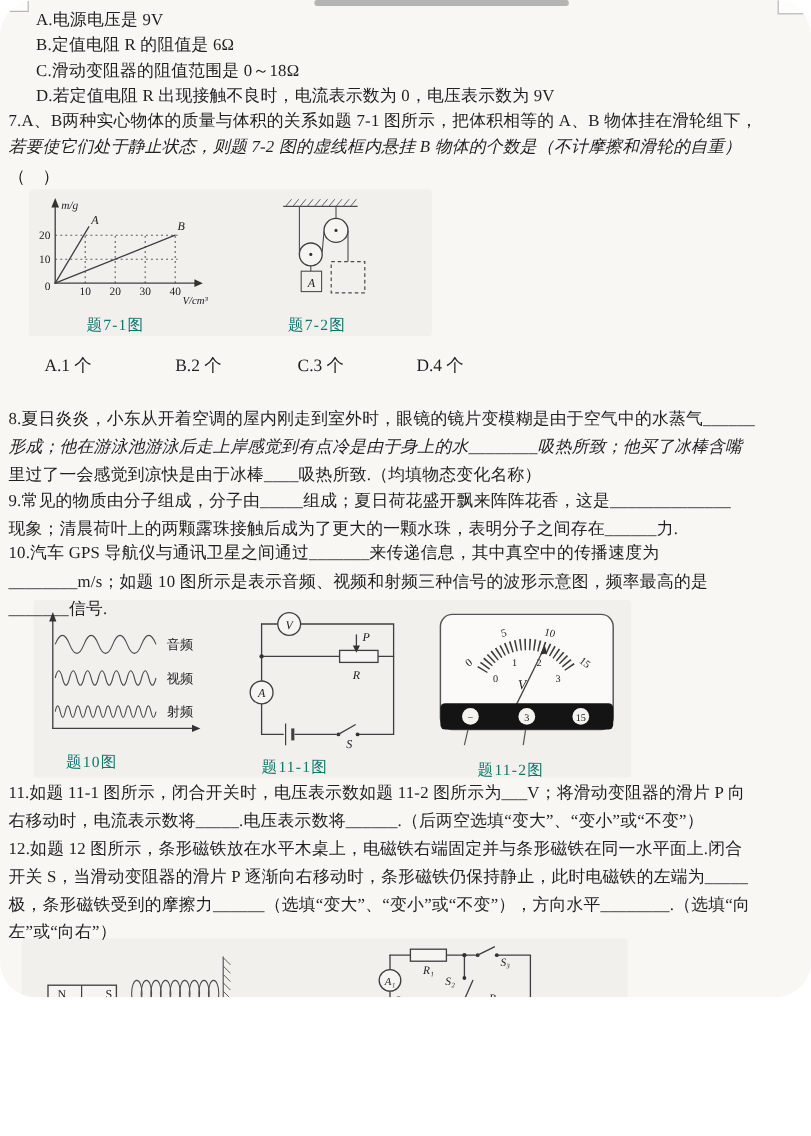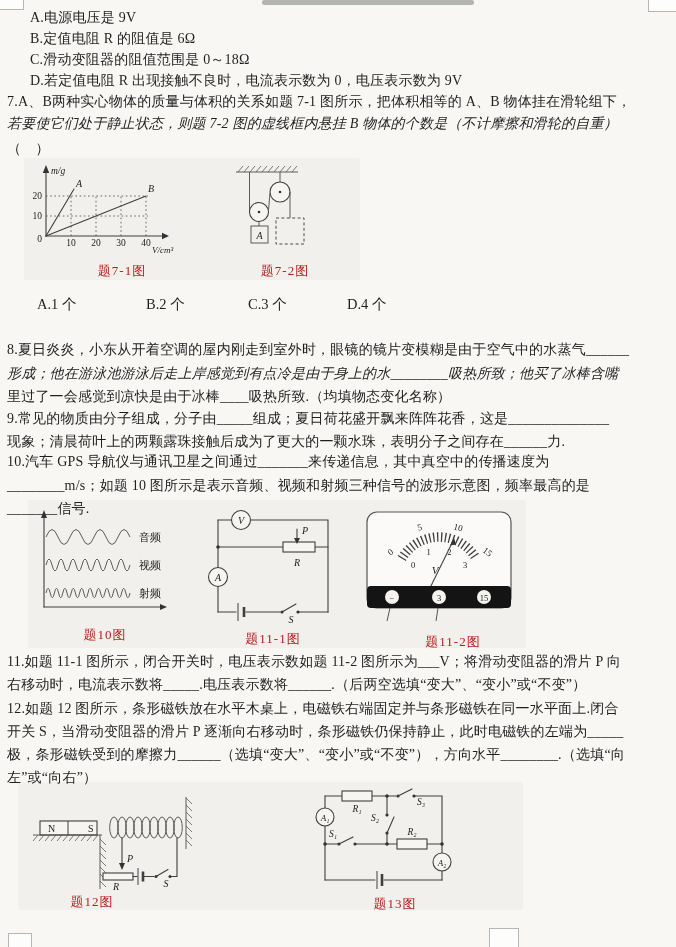--- a/index.html
+++ b/index.html
@@ -1,23 +1,24 @@
 <!DOCTYPE html>
 <html><head>
 <meta charset="utf-8">
 <style>
   html,body{margin:0;padding:0;}
   #page{
-    position:relative;width:676px;height:947px;overflow:hidden;
+    position:relative;width:676px;height:831px;overflow:hidden;
     background:#f8f7f4;color:#1f1f1f;
     font-family:"Liberation Serif","DejaVu Serif",serif;
+    border-radius:30px;
   }
   .tline{position:absolute;white-space:nowrap;font-size:14px;line-height:19px;letter-spacing:.2px;}
   .opt{position:absolute;white-space:nowrap;font-size:14.5px;}
-  .cap{position:absolute;font-size:13px;color:#b91c1c;text-align:center;letter-spacing:1px;white-space:nowrap;}
+  .cap{position:absolute;font-size:13px;color:#0f766e;text-align:left;letter-spacing:1px;white-space:nowrap;}
   .figbg{position:absolute;background:#f1f0ec;border-radius:3px;}
   .artifact{position:absolute;border:1px solid #b6b6b4;background:#fdfdfc;}
   .topbar{position:absolute;background:#9e9e9e;opacity:.75;border-radius:2px;}
   svg{position:absolute;overflow:visible;}
   svg text{font-family:"Liberation Serif","DejaVu Serif",serif;fill:#222;}
   .it{font-style:italic;}
   .wire{stroke:#3f3f3f;stroke-width:1.1;fill:none;stroke-linecap:round;}
   .thin{stroke:#4a4a4a;stroke-width:.9;fill:none;}
   .dotted{stroke:#5a5a5a;stroke-width:.9;fill:none;stroke-dasharray:1.6 2.6;}
   .dashed{stroke:#4a4a4a;stroke-width:1;fill:none;stroke-dasharray:3 2.4;}

